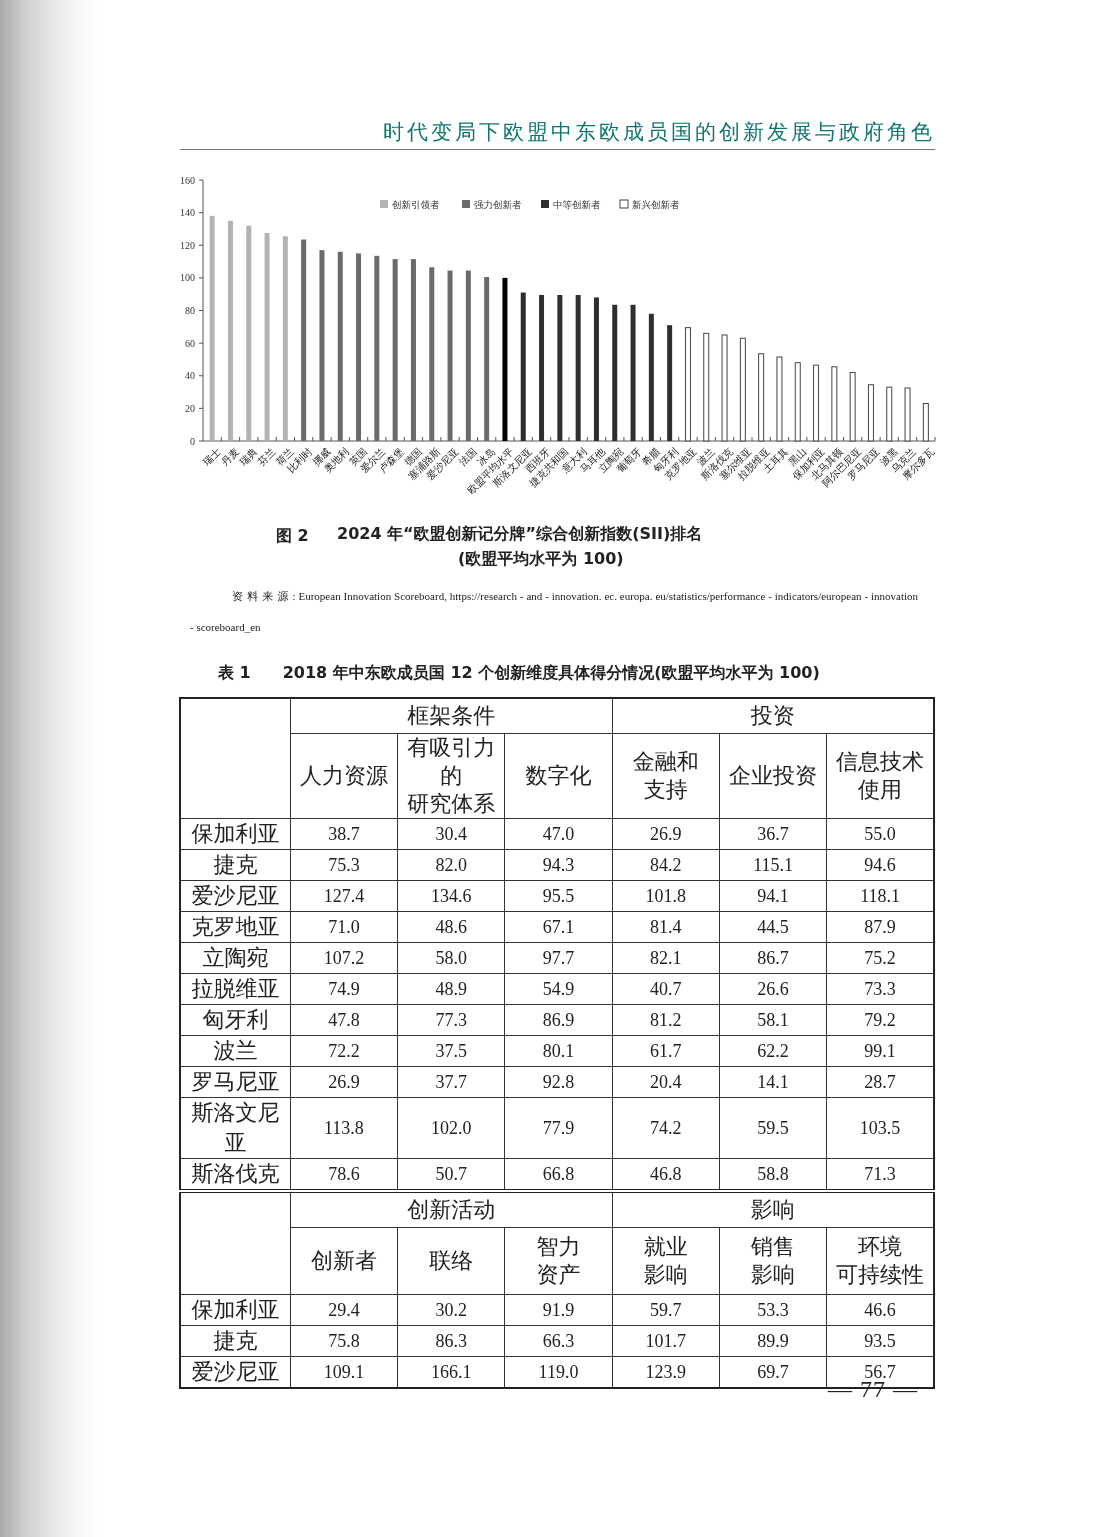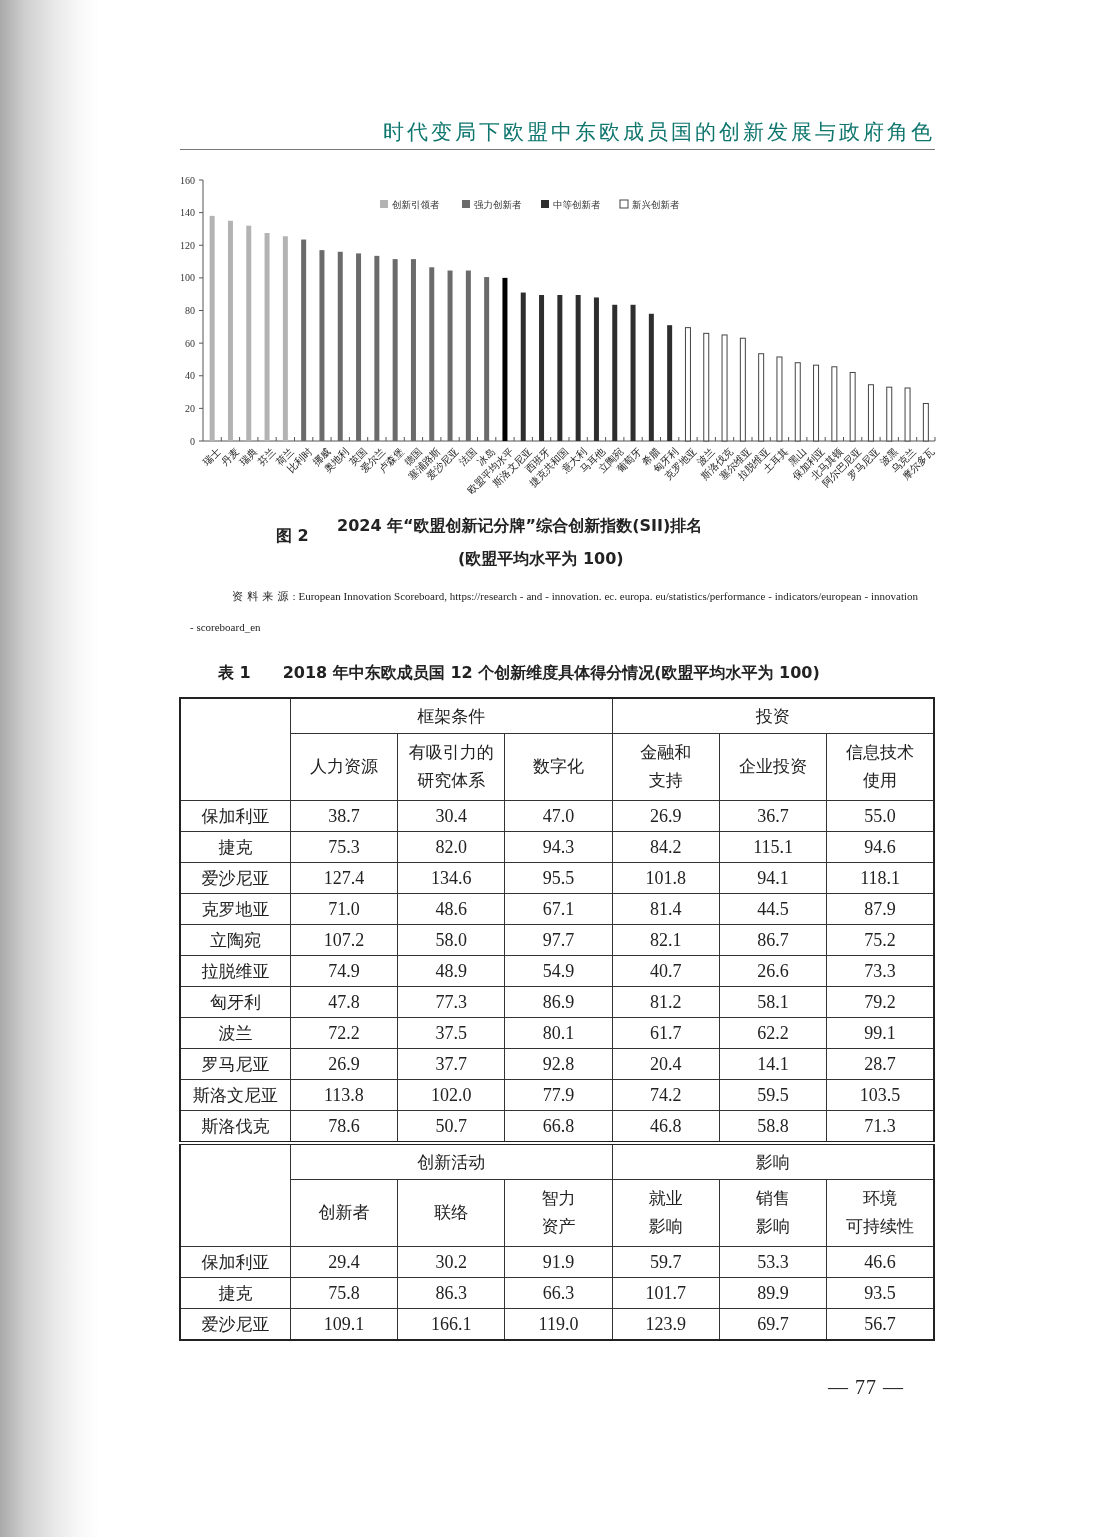--- a/index.html
+++ b/index.html
@@ -16,21 +16,21 @@
   .head-rule {
     position: absolute; left: 180px; top: 149px; width: 755px; height: 0;
     border-top: 1.5px solid #777;
   }
   #chart { position: absolute; left: 170px; top: 165px; }
   .fig-caption {
     position: absolute; left: 236px; top: 516px; width: 700px;
     font-family: "DejaVu Sans", "Liberation Sans", sans-serif; font-weight: bold; font-size: 16px;
   }
   .fig-caption .num { position: absolute; left: 0; top: 10px; margin-left: 40px; }
-  .fig-caption .title { position: absolute; left: 101px; top: 0; white-space: nowrap; }
+  .fig-caption .title { position: absolute; left: 101px; top: 8px; white-space: nowrap; }
   .fig-caption .sub { position: absolute; left: 222px; top: 33px; white-space: nowrap; }
   .source {
     position: absolute; left: 190px; top: 581px; width: 728px;
     font-size: 11px; line-height: 30px; text-align: justify;
     font-family: "Liberation Serif", serif;
   }
   .source .lbl { letter-spacing: 4px; font-family: "DejaVu Serif", serif; margin-left: 42px; }
   .table-caption {
     position: absolute; left: 218px; top: 663px; width: 720px;
     font-family: "DejaVu Sans", "Liberation Sans", sans-serif; font-weight: bold; font-size: 16px; white-space: nowrap;
@@ -38,28 +38,28 @@
   .table-caption .num { margin-right: 32px; }
   table.data {
     position: absolute; left: 179px; top: 697px; width: 756px;
     border-collapse: collapse; font-size: 18px;
     border: 2px solid #222;
   }
   table.data td {
     border: 1px solid #333; text-align: center; padding: 0; height: 30px;
     font-family: "Liberation Serif", "DejaVu Serif", serif;
   }
-  table.data td.cn { font-family: Liberation Serif, serif; font-size: 17px; }
+  table.data td.cn { font-family: Liberation Serif, serif; font-size: 22px; }
   table.data tr.group td { height: 34px; }
   table.data tr.sub td { height: 66px; line-height: 28px; }
   table.data tr.sep td { border-top: 4px double #222; }
   col.c0 { width: 110px; }
   col.cx { width: 107px; }
   .page-num {
-    position: absolute; left: 828px; top: 1376px; font-size: 20px;
+    position: absolute; left: 828px; top: 1376px; font-size: 24px;
     font-family: "Liberation Serif", serif; letter-spacing: 1px;
   }
 </style>
 </head>
 <body>
 
 <div class="running-head">时代变局下欧盟中东欧成员国的创新发展与政府角色</div>
 <div class="head-rule"></div>
 
 <svg id="chart" width="780" height="345" xmlns="http://www.w3.org/2000/svg">

